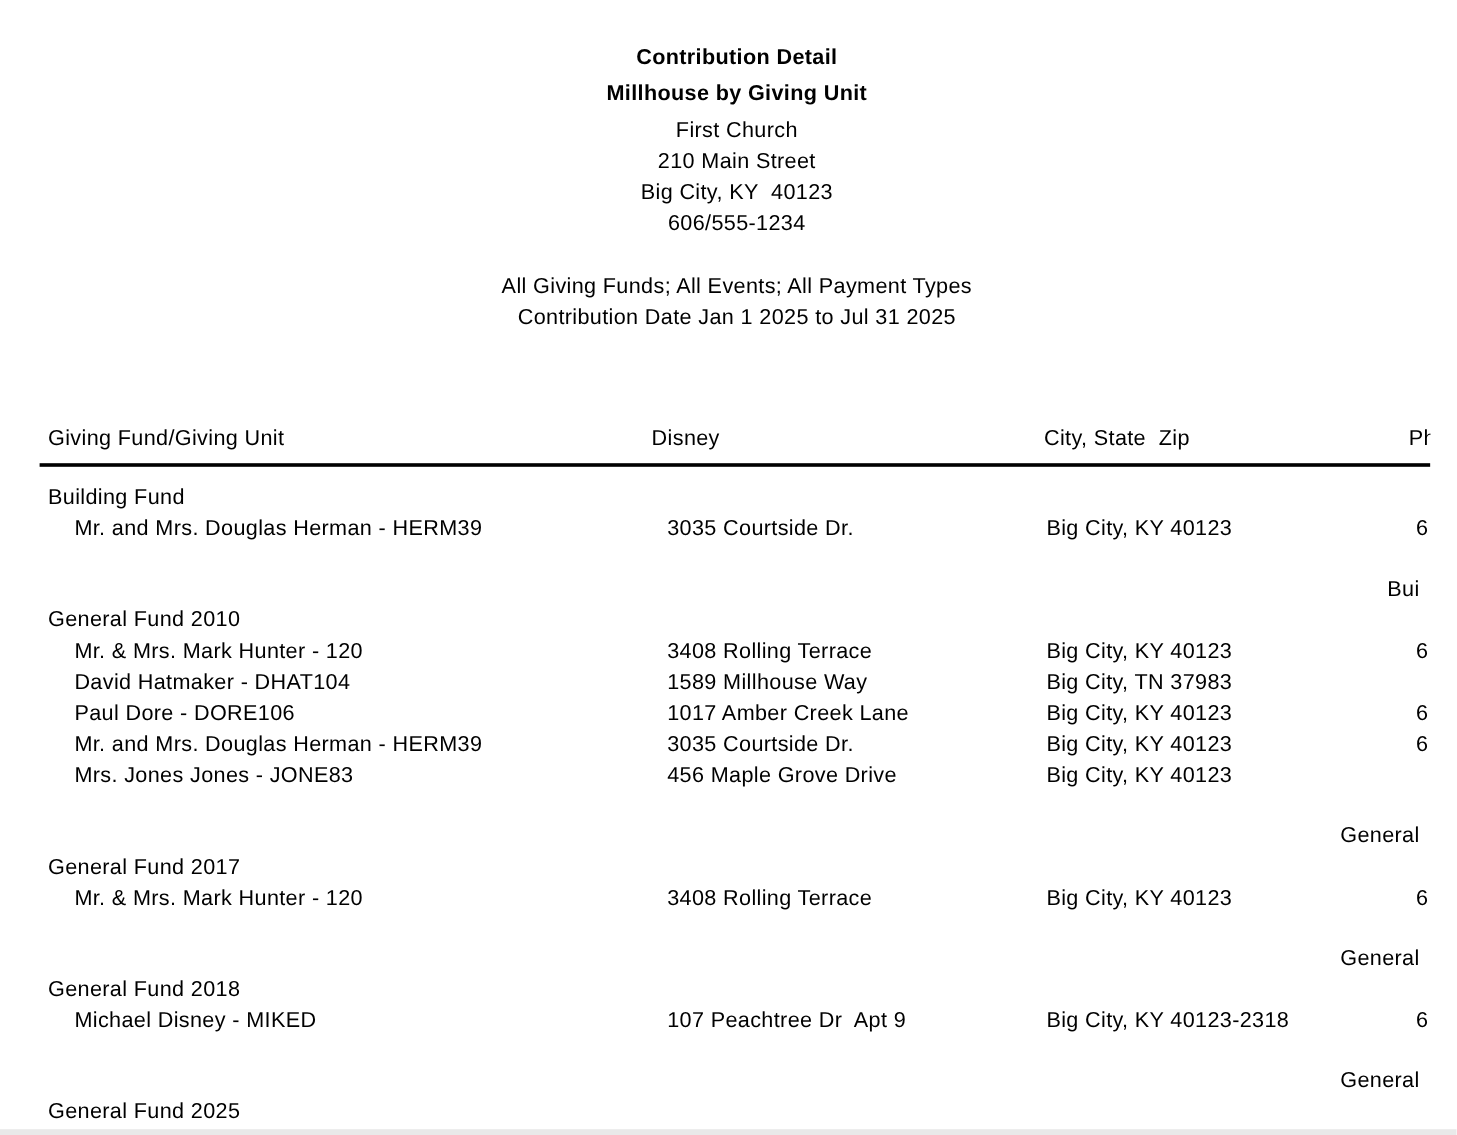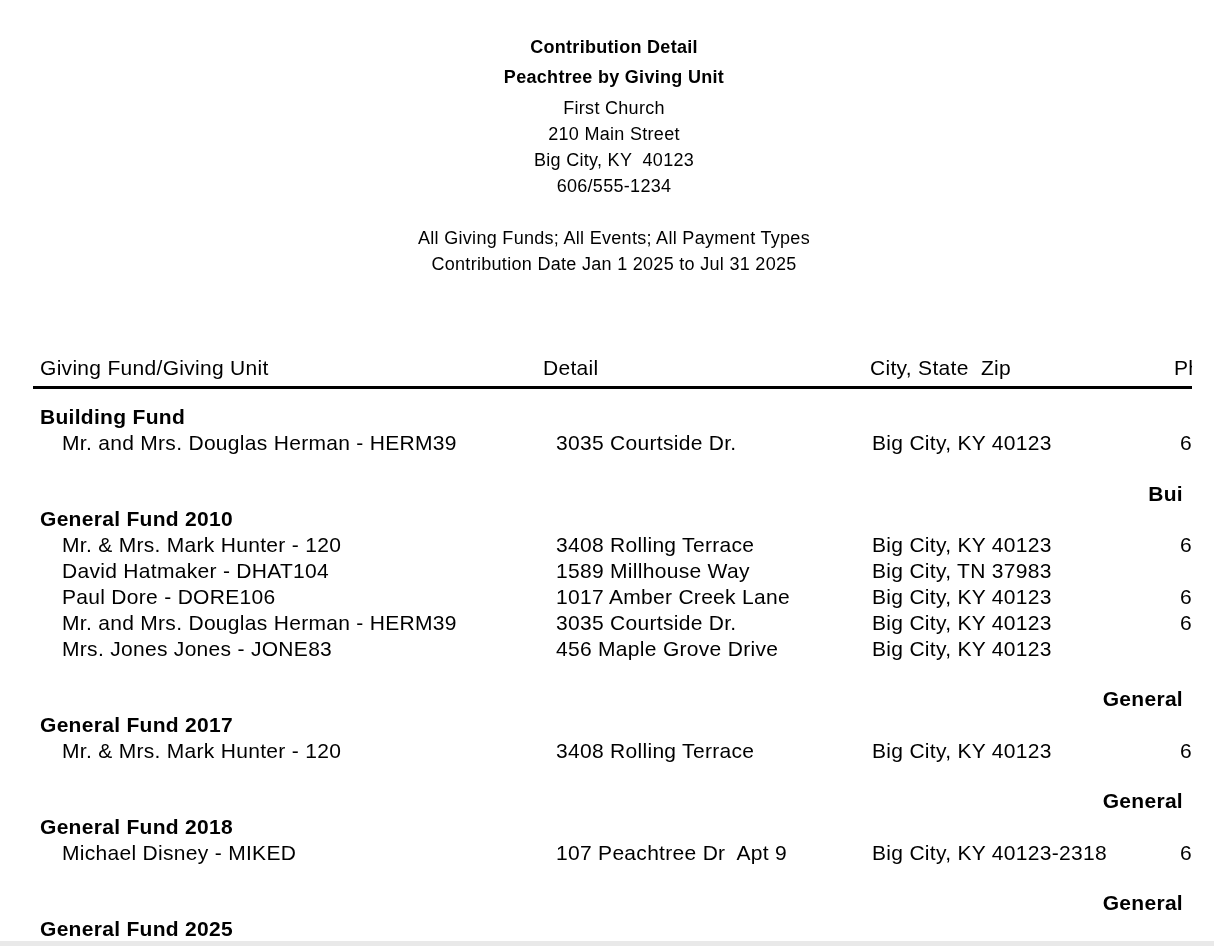--- a/index.html
+++ b/index.html
@@ -16,25 +16,25 @@
   .clip {
     position: absolute;
     top: 0; left: 0;
     width: 1192px;
     height: 946px;
     overflow: hidden;
   }
   .line {
     position: absolute;
     white-space: pre;
-    font-size: 21px;
+    font-size: 18px;
     line-height: 1.1;
     letter-spacing: 0.3px;
   }
-  .b { font-weight: bold; text-align: center; }
+  .b { font-weight: normal; text-align: center; }
   .center-block {
     position: absolute;
     left: 0;
     width: 1228px;
     text-align: center;
   }
   .center-block .cline {
     white-space: pre;
     font-size: 18px;
     line-height: 1.1;
@@ -68,31 +68,31 @@
     background: #e9e9e9;
   }
 </style>
 </head>
 <body>
 
 <div class="page">
   <div class="clip">
 
     <div class="center-block" style="top:38px"><span class="cline title">Contribution Detail</span></div>
-    <div class="center-block" style="top:68px"><span class="cline title">Peachtree by Giving Unit</span></div>
+    <div class="center-block" style="top:68px"><span class="cline title">Millhouse by Giving Unit</span></div>
     <div class="center-block" style="top:99px"><span class="cline">First Church</span></div>
     <div class="center-block" style="top:125px"><span class="cline">210 Main Street</span></div>
     <div class="center-block" style="top:151px"><span class="cline">Big City, KY  40123</span></div>
     <div class="center-block" style="top:177px"><span class="cline">606/555-1234</span></div>
     <div class="center-block" style="top:229px"><span class="cline">All Giving Funds; All Events; All Payment Types</span></div>
     <div class="center-block" style="top:255px"><span class="cline">Contribution Date Jan 1 2025 to Jul 31 2025</span></div>
 
     <div>
       <span class="line cf" style="top:356px">Giving Fund/Giving Unit</span>
-      <span class="line cah" style="top:356px">Detail</span>
+      <span class="line cah" style="top:356px">Disney</span>
       <span class="line cch" style="top:356px">City, State  Zip</span>
       <span class="line cph" style="top:356px">Pho</span>
     </div>
     <div class="divider"></div>
 
     <span class="line cf b" style="top:405px">Building Fund</span>
     <div>
       <span class="line cu" style="top:431px">Mr. and Mrs. Douglas Herman - HERM39</span>
       <span class="line ca" style="top:431px">3035 Courtside Dr.</span>
       <span class="line cc" style="top:431px">Big City, KY 40123</span>

